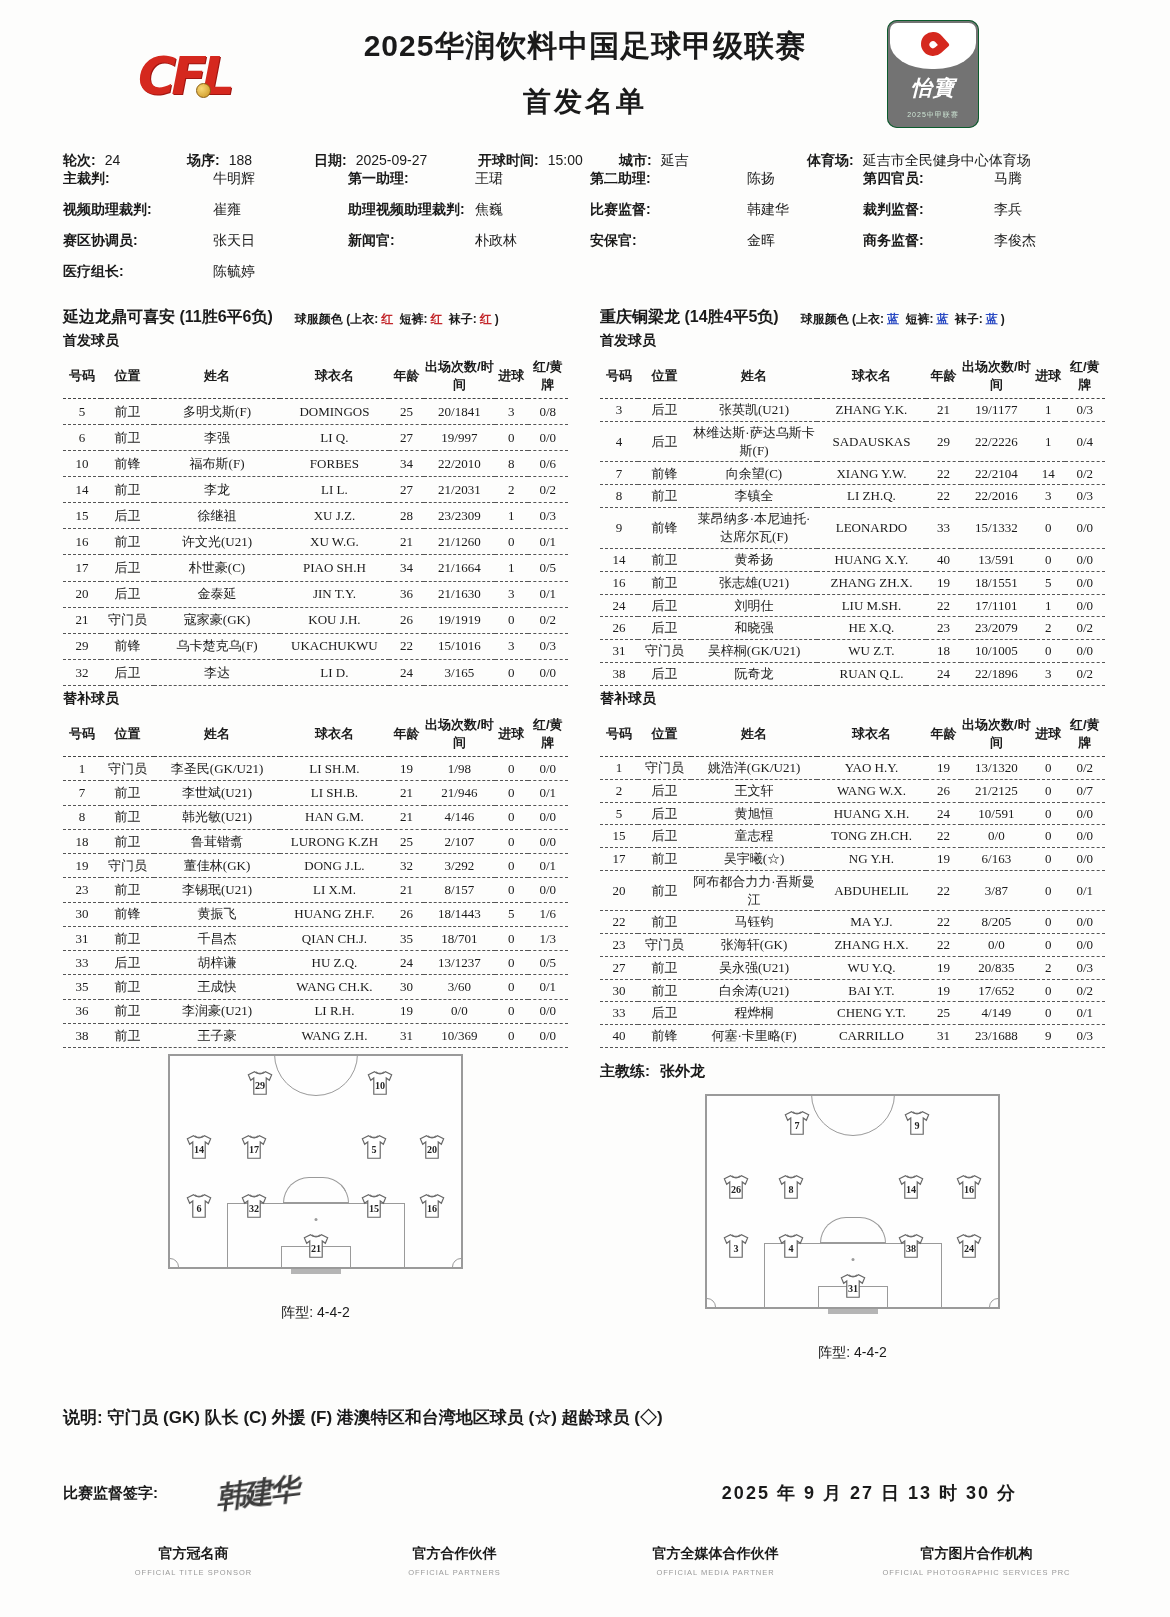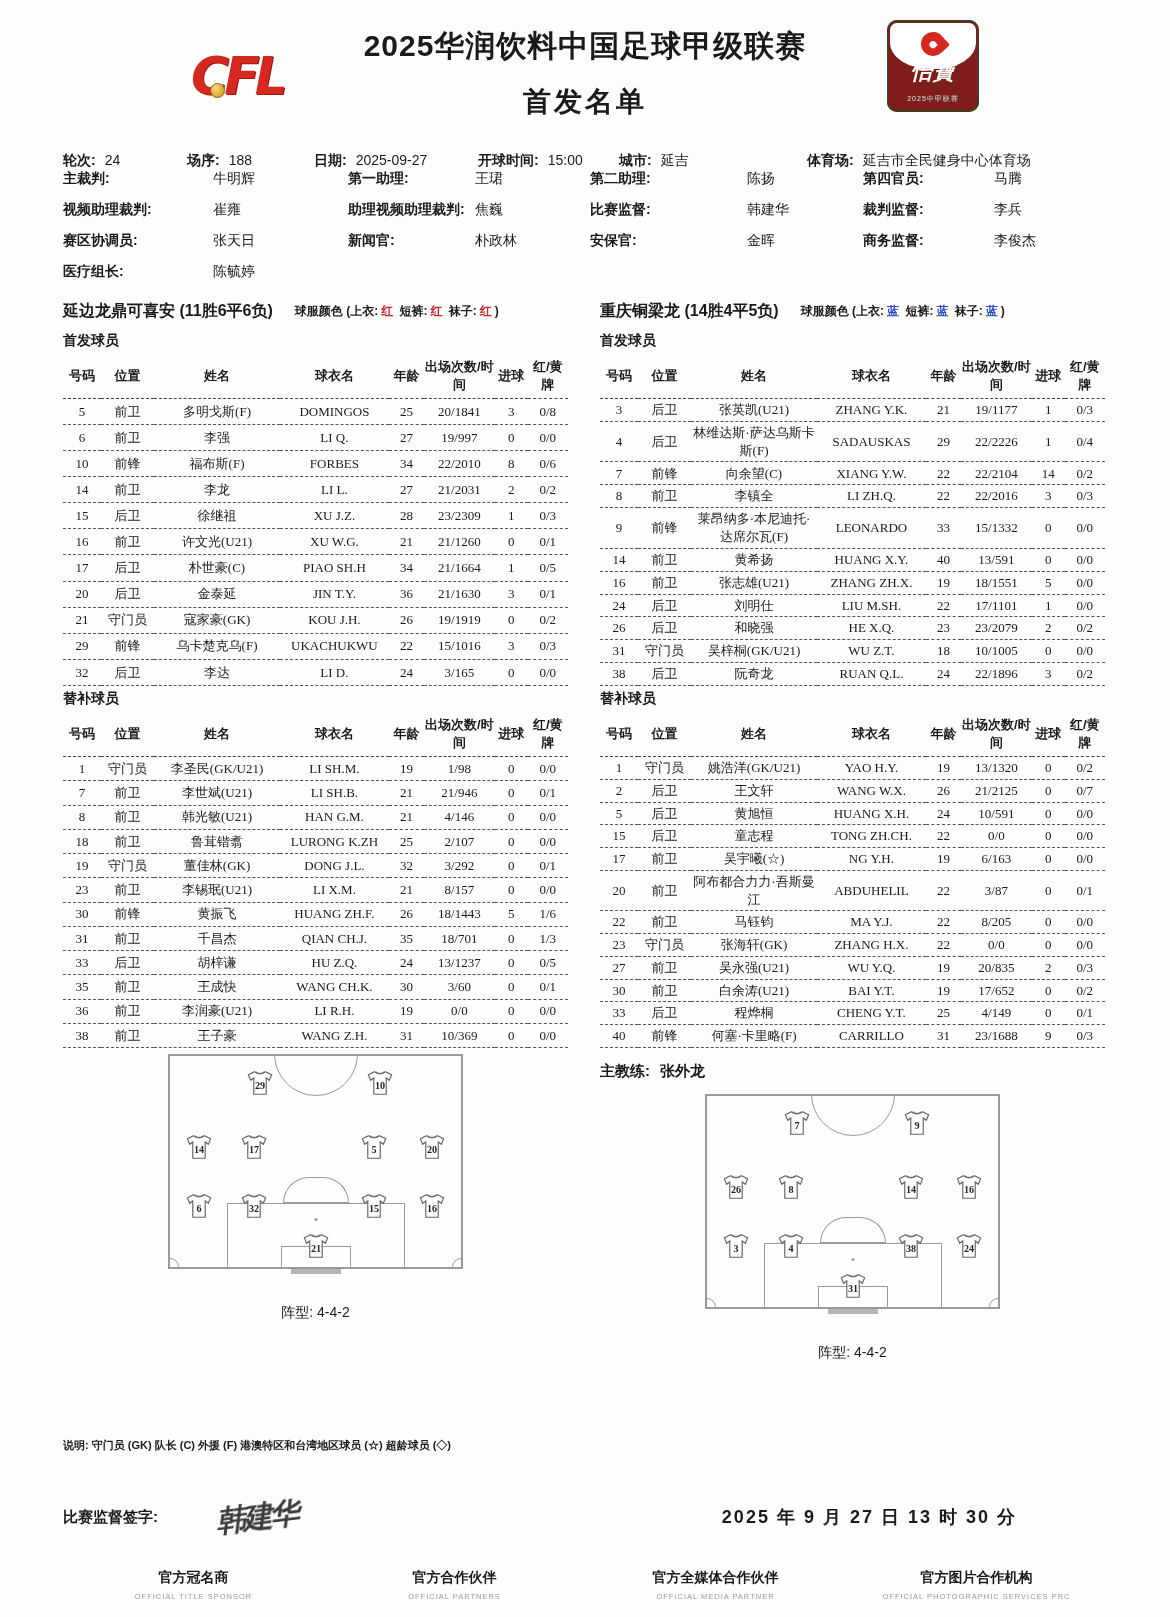--- a/index.html
+++ b/index.html
@@ -6,32 +6,32 @@
   html,body { background:#e8e8e8; }
   .page {
     position:relative; width:1170px; height:1617px; margin:0 auto;
     background:#fdfdfc; color:#1a1a1a; overflow:hidden;
     font-family:"Liberation Sans", sans-serif;
   }
   .content { padding:18px 63px 0 63px; }
 
   
   .hdr { position:relative; height:118px; }
-  .cfl-logo { position:absolute; left:89px; top:28px; width:170px; text-align:center; }
+  .cfl-logo { position:absolute; left:75px; top:28px; width:170px; text-align:left; }
   .cfl-text {
     font-style:italic; font-weight:bold; font-size:52px; letter-spacing:-5px;
     color:#d5281e; text-shadow:1px 1px 0 #a01510; font-family:"DejaVu Sans", sans-serif;
   }
   .cfl-ball { position:absolute; left:58px; bottom:8px; width:15px; height:15px;
     border-radius:50%; background:radial-gradient(circle at 35% 35%, #f8d877, #c9921e); border:1px solid #8a5d10;}
   .titles { text-align:center; padding-top:8px; }
   .title-1 { font-size:30px; font-weight:bold; letter-spacing:1px; }
   .title-2 { font-size:28px; font-weight:bold; margin-top:16px; letter-spacing:3px; }
-  .badge { position:absolute; right:128px; top:2px; width:92px; height:92px;
-    background:#7f1d1d; border-radius:10px; box-shadow:0 0 0 1px #0a5c2c inset; }
+  .badge { position:absolute; right:128px; top:2px; width:92px; height:108px;
+    background:#737373; border-radius:10px; box-shadow:0 0 0 1px #0a5c2c inset; }
   .badge-top { position:absolute; top:3px; left:3px; right:3px; height:46px; background:#fff;
     border-radius:7px 7px 48% 48% / 7px 7px 26px 26px; }
   .badge-drop { position:absolute; top:9px; left:50%; width:24px; height:24px; margin-left:-12px;
     background:#d5281e; border-radius:50% 8% 50% 50%; transform:rotate(48deg); }
   .badge-drop::after{ content:""; position:absolute; left:9px; top:9px; width:7px; height:7px;
     background:#fff; border-radius:50% 0 50% 50%; }
   .badge-brand { position:absolute; bottom:26px; width:100%; text-align:center; color:#fff;
     font-weight:bold; font-style:italic; font-size:21px; letter-spacing:1px; }
   .badge-sub { position:absolute; bottom:8px; width:100%; text-align:center; color:#cfe7d6; font-size:7px; letter-spacing:1px;}
 
@@ -49,21 +49,21 @@
   .off-cell { display:flex; white-space:nowrap; }
   .off-cell .lbl { font-weight:bold; }
   .off-row .off-cell:nth-child(1){ width:285px; } .off-row .off-cell:nth-child(1) .lbl{ width:150px; }
   .off-row .off-cell:nth-child(2){ width:242px; } .off-row .off-cell:nth-child(2) .lbl{ width:127px; }
   .off-row .off-cell:nth-child(3){ width:273px; } .off-row .off-cell:nth-child(3) .lbl{ width:157px; }
   .off-row .off-cell:nth-child(4){ flex:1; }      .off-row .off-cell:nth-child(4) .lbl{ width:131px; }
 
   
   .teams-grid { display:flex; gap:32px; margin-top:10px; }
   .team-col { width:505px; }
-  .team-head { display:flex; align-items:center; height:34px; }
+  .team-head { display:flex; align-items:flex-end; height:34px; }
   .team-name { font-size:16px; font-weight:bold; white-space:nowrap; }
   .kit { font-size:12px; font-weight:bold; margin-left:22px; white-space:nowrap; }
   .kit .kc { margin:0 3px; }
   .sec-label { font-size:14px; font-weight:bold; margin:4px 0 6px 0; }
   .tbl-wrap { width:100%; }
   .tbl-wrap.starters { height:330px; }
   .tbl-wrap.subs { height:334px; }
   table.players { width:100%; height:100%; border-collapse:collapse; table-layout:fixed; }
   table.players th {
     font-size:13px; font-weight:bold; text-align:center; padding:2px 0 4px 0;
@@ -90,21 +90,21 @@
     border-radius:66px 66px 0 0; border-bottom:none; }
   .corner-l { width:18px; height:18px; border-radius:50%; bottom:-9px; left:-9px; }
   .corner-r { width:18px; height:18px; border-radius:50%; bottom:-9px; right:-9px; }
   .pen-spot { position:absolute; width:3px; height:3px; background:#9a9a9a; border-radius:50%; bottom:46px; left:50%; transform:translateX(-50%); }
   .goal-bar { width:50px; height:5px; background:#b5b5b5; margin-top:0px; }
   .jersey { position:absolute; width:28px; height:26px; transform:translate(-50%,-50%); }
   .jersey svg { display:block; }
   .formation-label { text-align:center; font-size:14px; margin-top:30px; font-family:"Liberation Sans",sans-serif; }
 
   
-  .legend { font-size:11px; font-weight:bold; margin-top:76px; }
+  .legend { font-size:17px; font-weight:bold; margin-top:44px; }
   .sig-row { display:flex; align-items:center; margin-top:38px; height:52px; }
   .sig-label { font-size:15px; font-weight:bold; }
   .signature { margin-left:60px; font-size:30px; font-weight:bold; color:#3c3c3c;
     transform:rotate(-7deg) skewX(-14deg); filter:blur(0.4px); letter-spacing:-3px;
     font-family:"DejaVu Sans", sans-serif; }
   .sig-date { margin-left:auto; margin-right:90px; font-size:18px; font-weight:bold; letter-spacing:2px; }
 
   .sponsor-headers { display:flex; margin-top:26px; text-align:center; }
   .sp-col { flex:1; }
   .sp-cn { font-size:14px; font-weight:bold; }

